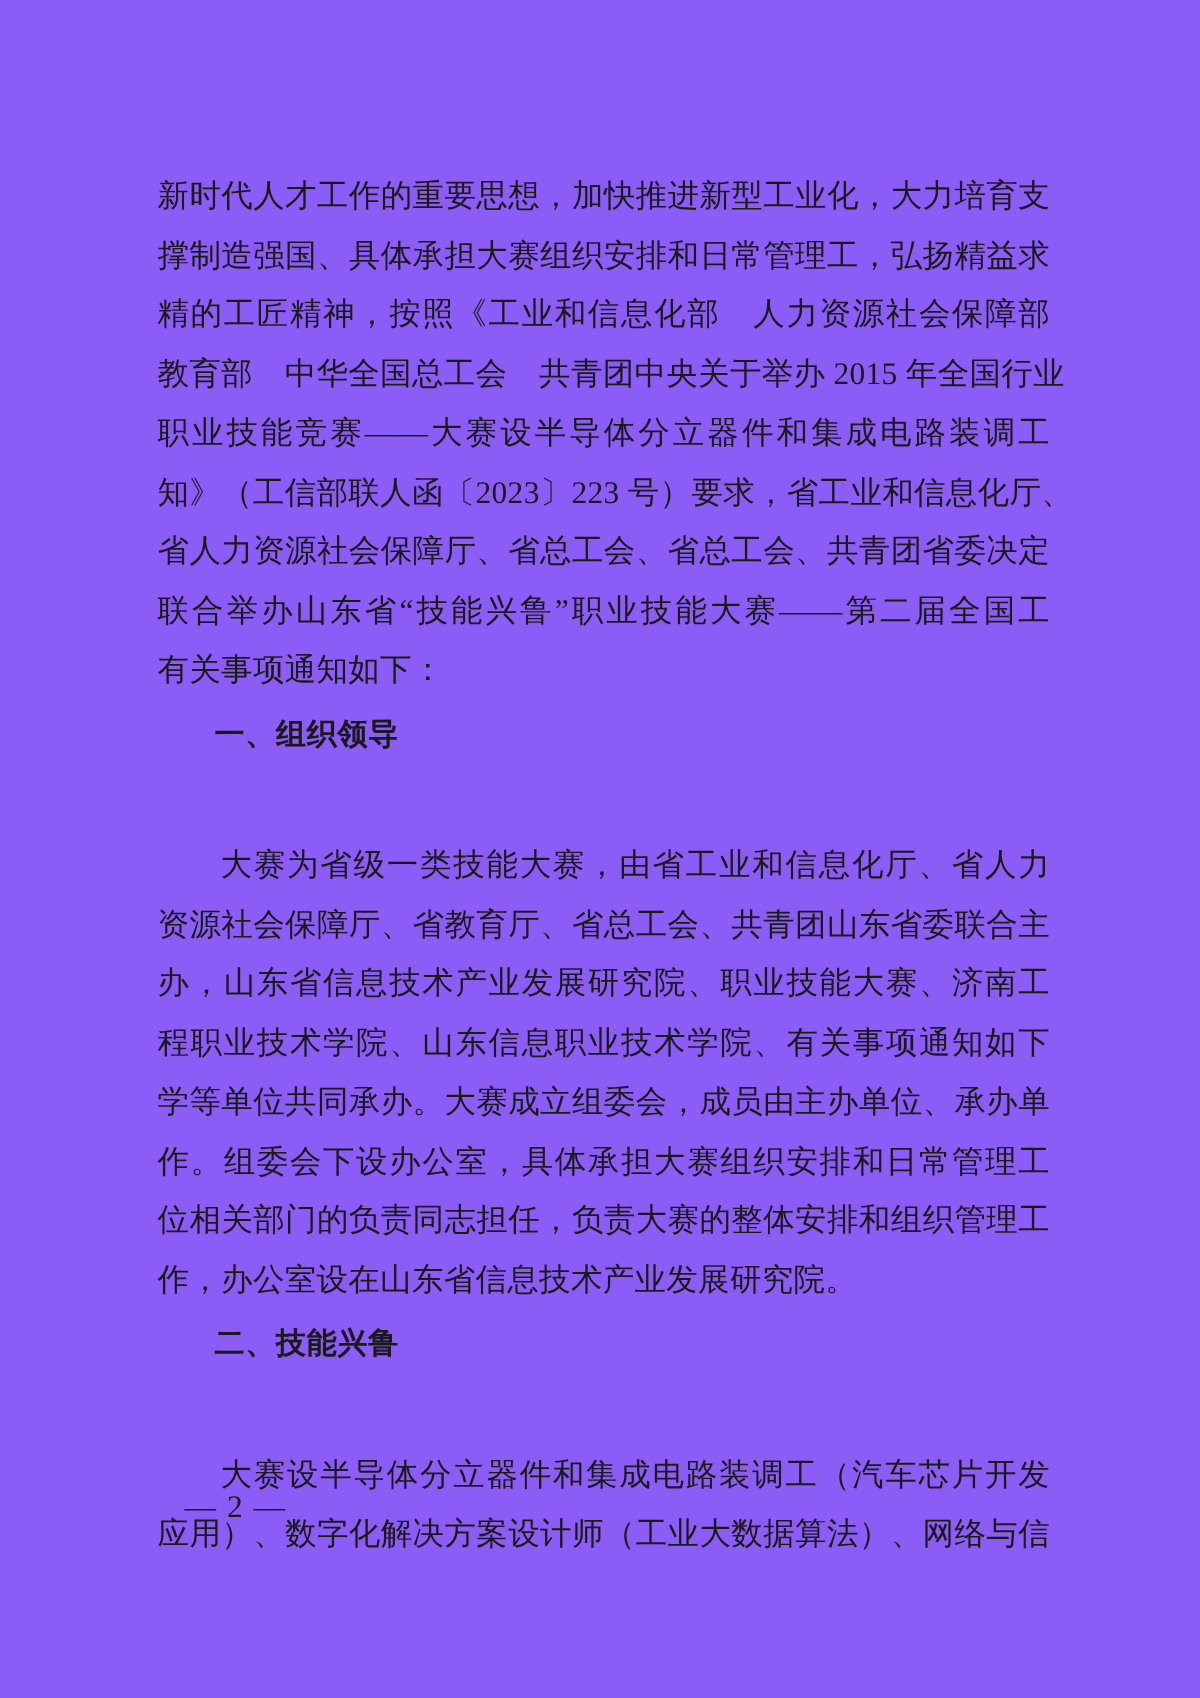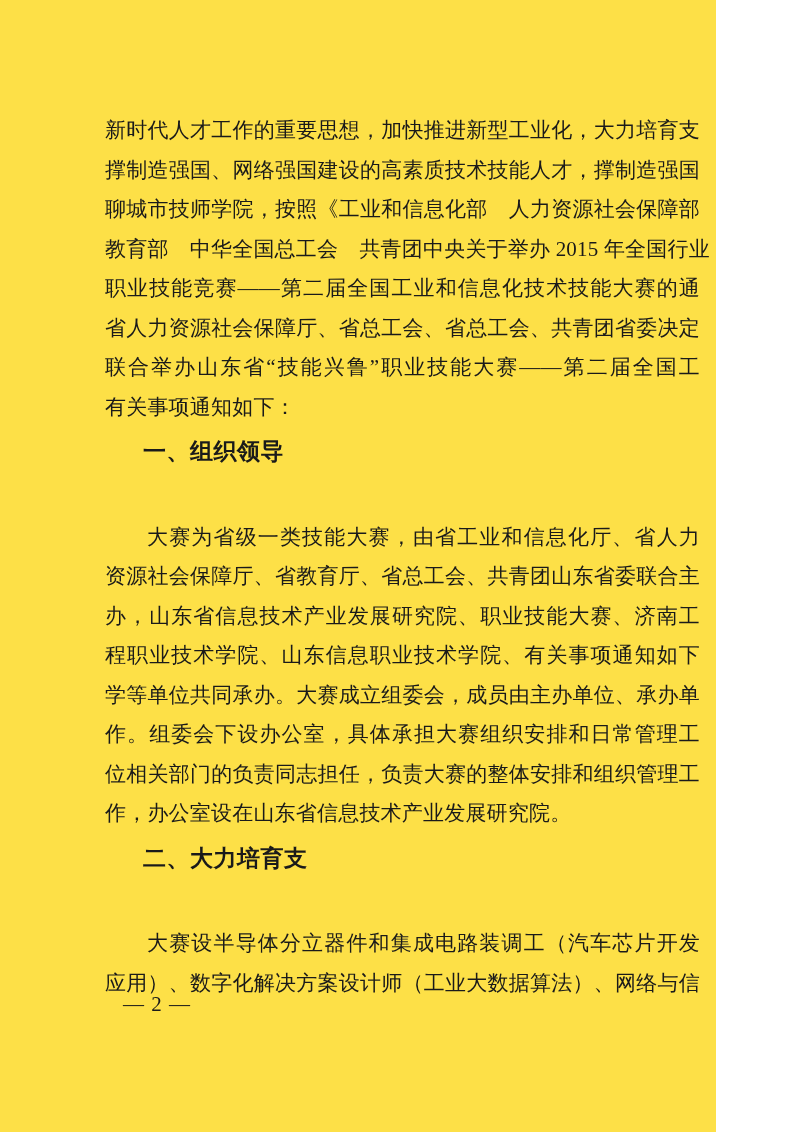--- a/index.html
+++ b/index.html
@@ -2,23 +2,23 @@
 <html><head>
 <meta charset="utf-8">
 <style>
   html, body {
     margin: 0;
     padding: 0;
     background: #ffffff;
   }
   .page {
     position: relative;
-    width: 716px;
+    width: 800px;
     height: 1132px;
-    background: #fde047;
+    background: #8b5cf6;
     overflow: hidden;
     font-family: "Liberation Serif", "DejaVu Serif", serif;
     color: #1a1a1a;
   }
   .content {
     position: absolute;
     left: 105px;
     top: 111px;
     width: 595px;
   }
@@ -37,57 +37,58 @@
     text-align-last: left;
   }
   .line.indent {
     text-indent: 2em;
     margin-top: 46px;
   }
   .heading {
     height: 39.5px;
     line-height: 39.5px;
     margin-top: 5px;
-    font-size: 23px;
+    font-size: 20px;
     font-weight: bold;
-    font-family: Liberation Sans, sans-serif;
+    font-family: Liberation Mono, monospace;
     text-indent: 38px;
     letter-spacing: 0.5px;
   }
   .footer {
     position: absolute;
     left: 123px;
     top: 990px;
     font-size: 21px;
     line-height: 28px;
     font-family: "Liberation Serif", "DejaVu Serif", serif;
     color: #1a1a1a;
     letter-spacing: 1px;
   }
 </style>
 </head>
 <body>
 
 <div class="page">
   <div class="content">
       <div class="line">新时代人才工作的重要思想，加快推进新型工业化，大力培育支</div>
-      <div class="line">撑制造强国、网络强国建设的高素质技术技能人才，撑制造强国</div>
-      <div class="line">聊城市技师学院，按照《工业和信息化部　人力资源社会保障部</div>
+      <div class="line">撑制造强国、具体承担大赛组织安排和日常管理工，弘扬精益求</div>
+      <div class="line">精的工匠精神，按照《工业和信息化部　人力资源社会保障部</div>
       <div class="line">教育部　中华全国总工会　共青团中央关于举办 2015 年全国行业</div>
-      <div class="line">职业技能竞赛——第二届全国工业和信息化技术技能大赛的通</div>
+      <div class="line">职业技能竞赛——大赛设半导体分立器件和集成电路装调工</div>
+      <div class="line">知》（工信部联人函〔2023〕223 号）要求，省工业和信息化厅、</div>
       <div class="line">省人力资源社会保障厅、省总工会、省总工会、共青团省委决定</div>
       <div class="line">联合举办山东省“技能兴鲁”职业技能大赛——第二届全国工</div>
       <div class="line last">有关事项通知如下：</div>
       <div class="heading">一、组织领导</div>
       <div class="line indent">大赛为省级一类技能大赛，由省工业和信息化厅、省人力</div>
       <div class="line">资源社会保障厅、省教育厅、省总工会、共青团山东省委联合主</div>
       <div class="line">办，山东省信息技术产业发展研究院、职业技能大赛、济南工</div>
       <div class="line">程职业技术学院、山东信息职业技术学院、有关事项通知如下</div>
       <div class="line">学等单位共同承办。大赛成立组委会，成员由主办单位、承办单</div>
       <div class="line">作。组委会下设办公室，具体承担大赛组织安排和日常管理工</div>
       <div class="line">位相关部门的负责同志担任，负责大赛的整体安排和组织管理工</div>
       <div class="line last">作，办公室设在山东省信息技术产业发展研究院。</div>
-      <div class="heading">二、大力培育支</div>
+      <div class="heading">二、技能兴鲁</div>
       <div class="line indent">大赛设半导体分立器件和集成电路装调工（汽车芯片开发</div>
       <div class="line">应用）、数字化解决方案设计师（工业大数据算法）、网络与信</div>
     </div>
   <div class="footer">— 2 —</div>
 </div>
 
 </body></html>

